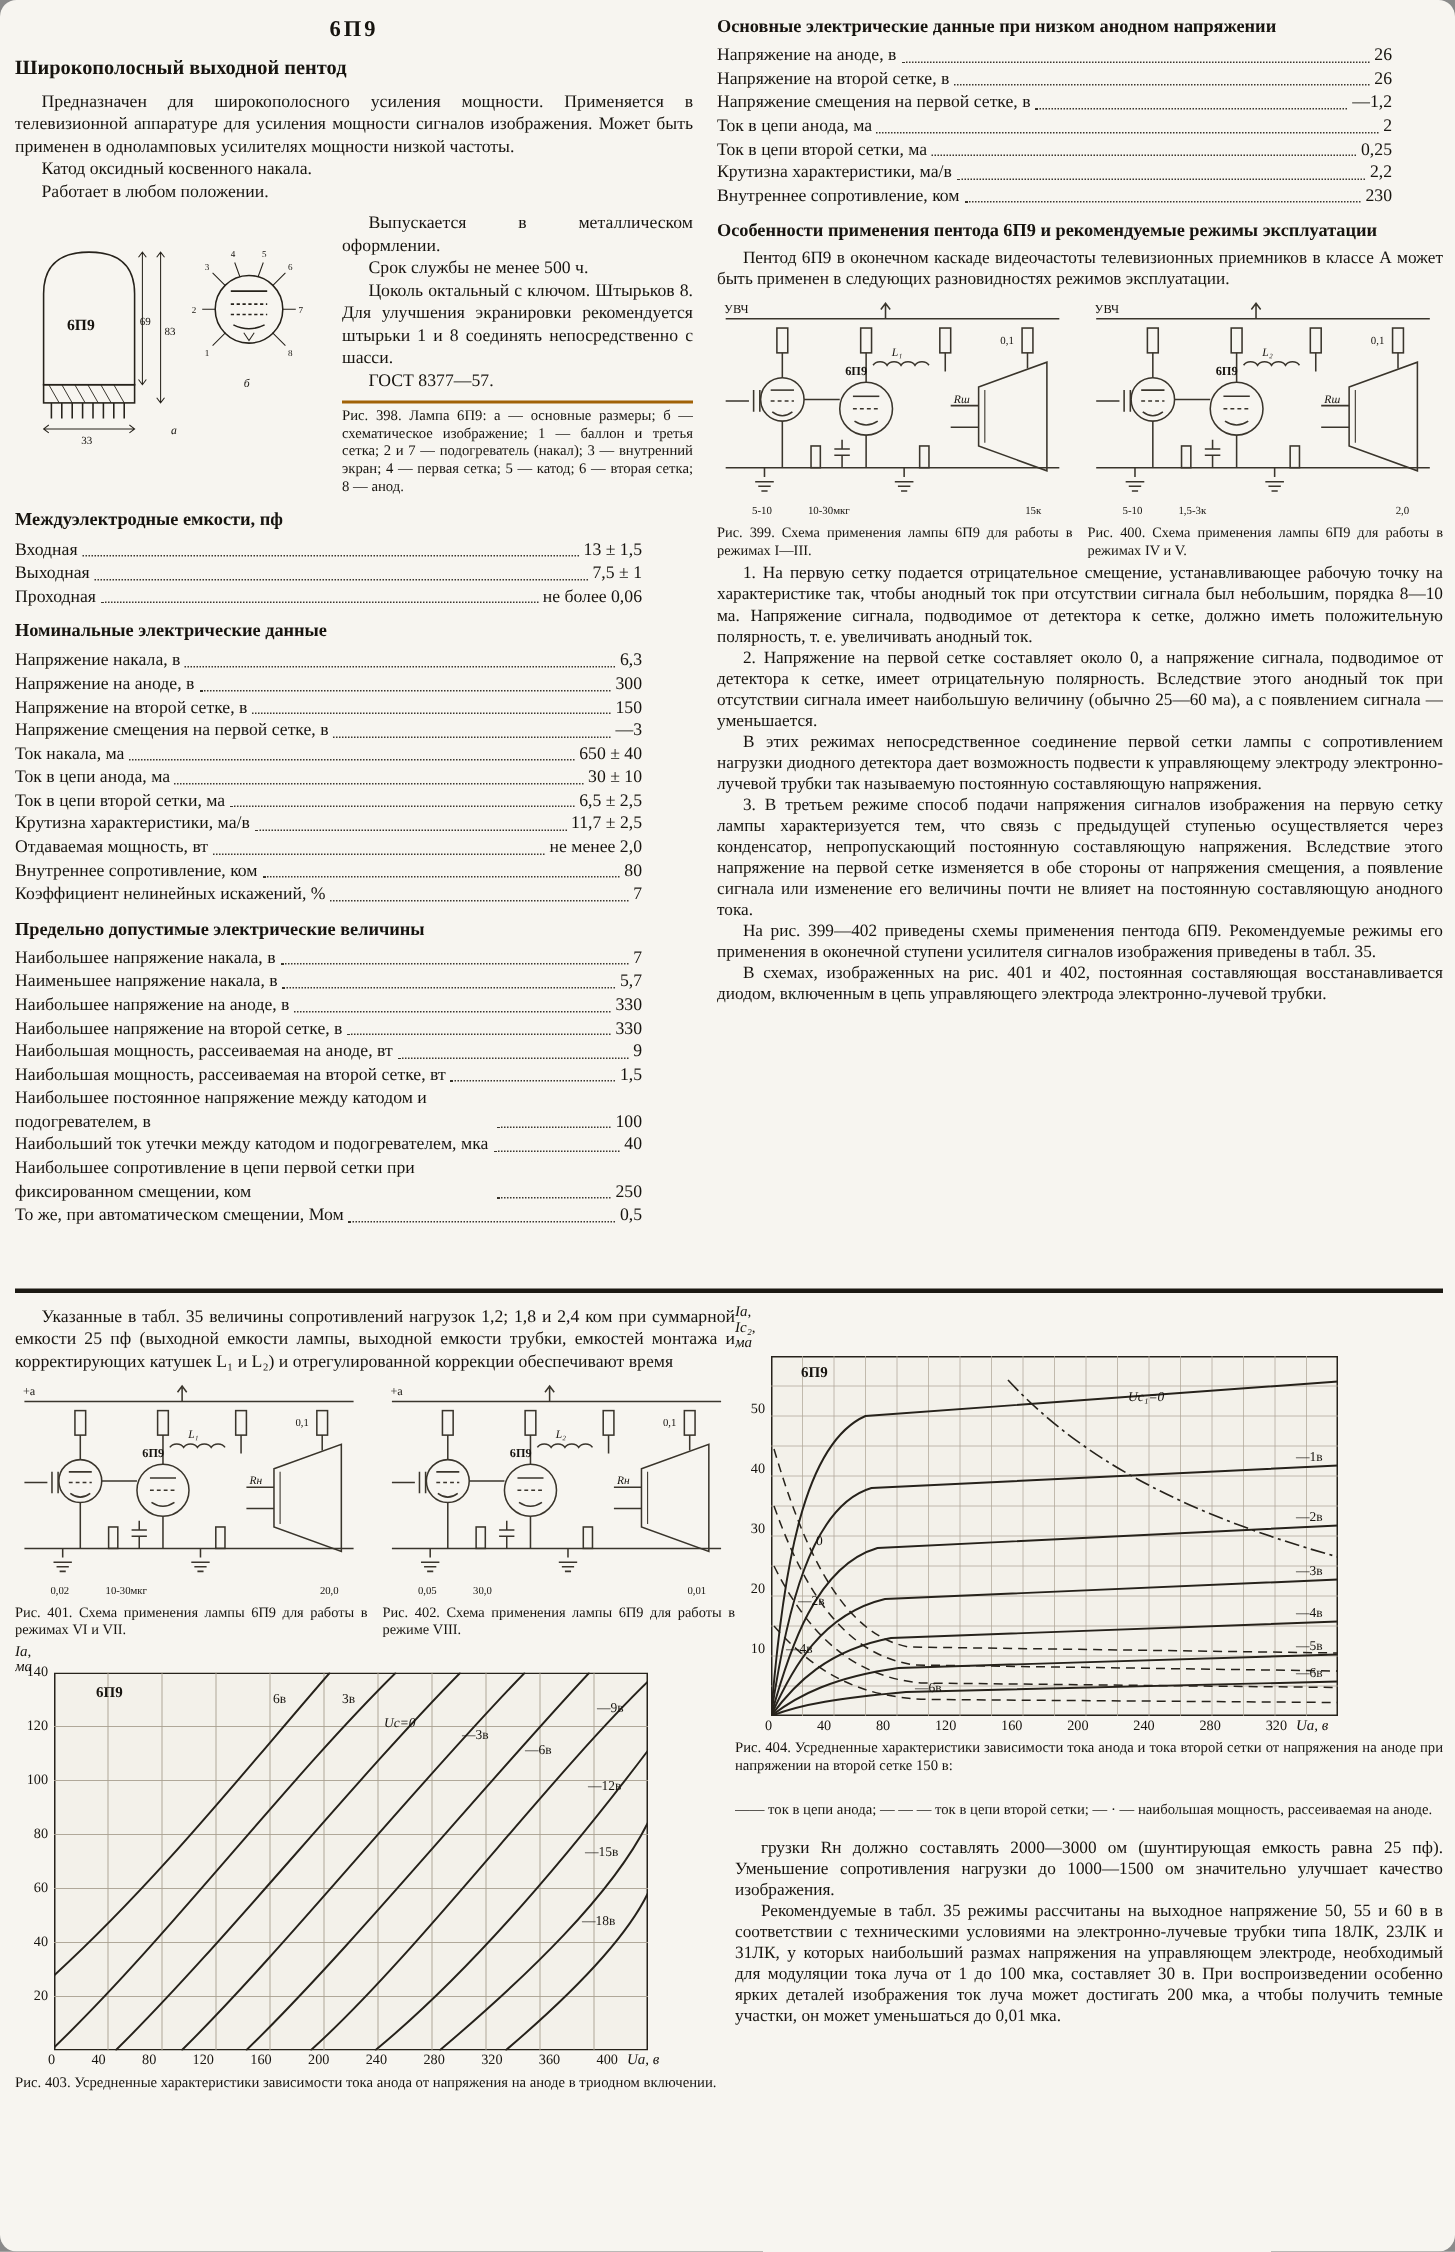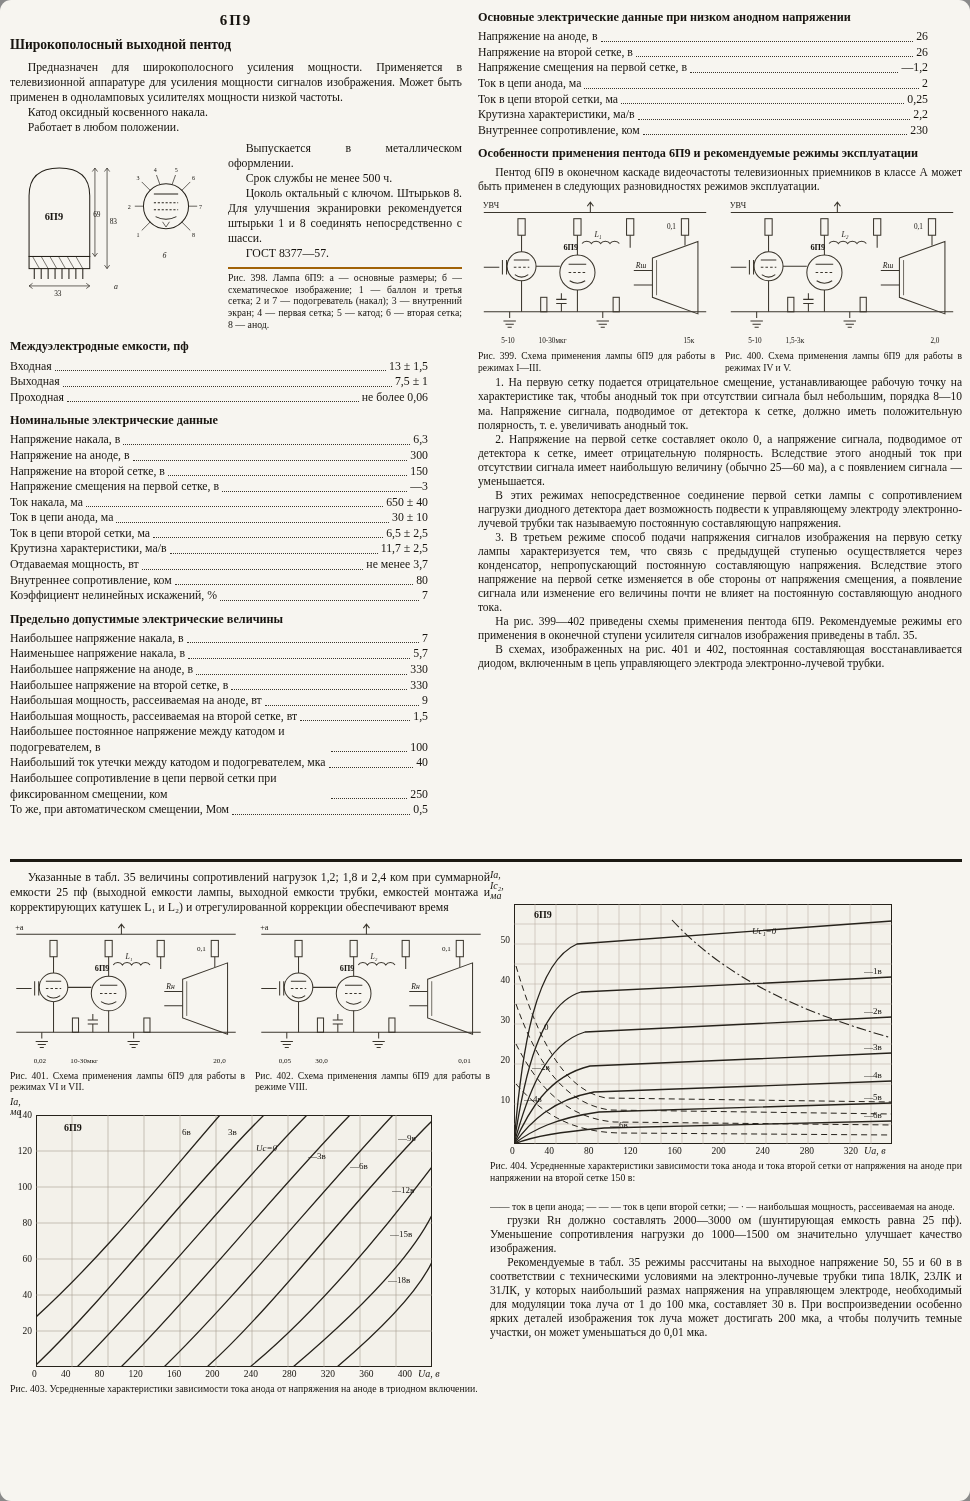--- a/index.html
+++ b/index.html
@@ -220,21 +220,21 @@
 
           <div class="prow">
             <span class="lbl">Крутизна характеристики, ма/в</span>
             <span class="dots"></span>
             <span class="val">11,7 ± 2,5</span>
           </div>
 
           <div class="prow">
             <span class="lbl">Отдаваемая мощность, вт</span>
             <span class="dots"></span>
-            <span class="val">не менее 3,7</span>
+            <span class="val">не менее 2,0</span>
           </div>
 
           <div class="prow">
             <span class="lbl">Внутреннее сопротивление, ком</span>
             <span class="dots"></span>
             <span class="val">80</span>
           </div>
 
           <div class="prow">
             <span class="lbl">Коэффициент нелинейных искажений, %</span>
@@ -575,17 +575,17 @@
               <span class="tick">240</span>
               <span class="tick">280</span>
               <span class="tick">320</span>
             </div>
           <span class="xlabel">Uа, в</span>
         </div>
         <p class="chart-cap">Рис. 404. Усредненные характеристики зависимости тока анода и тока второй сетки от напряжения на аноде при напряжении на второй сетке 150 в:</p>
         <p class="chart-cap" style="margin-top:17px">—— ток в цепи анода; — — — ток в цепи второй сетки; — · — наибольшая мощность, рассеиваемая на аноде.</p>
       </div>
 
-      <p class="b tight" style="margin-top:0">грузки Rн должно составлять 2000—3000 ом (шунтирующая емкость равна 25 пф). Уменьшение сопротивления нагрузки до 1000—1500 ом значительно улучшает качество изображения.</p>
+      <p class="b tight" style="margin-top:12px">грузки Rн должно составлять 2000—3000 ом (шунтирующая емкость равна 25 пф). Уменьшение сопротивления нагрузки до 1000—1500 ом значительно улучшает качество изображения.</p>
       <p class="b tight">Рекомендуемые в табл. 35 режимы рассчитаны на выходное напряжение 50, 55 и 60 в в соответствии с техническими условиями на электронно-лучевые трубки типа 18ЛК, 23ЛК и 31ЛК, у которых наибольший размах напряжения на управляющем электроде, необходимый для модуляции тока луча от 1 до 100 мка, составляет 30 в. При воспроизведении особенно ярких деталей изображения ток луча может достигать 200 мка, а чтобы получить темные участки, он может уменьшаться до 0,01 мка.</p>
     </div>
   </div>
 </div>
 
 </body></html>

